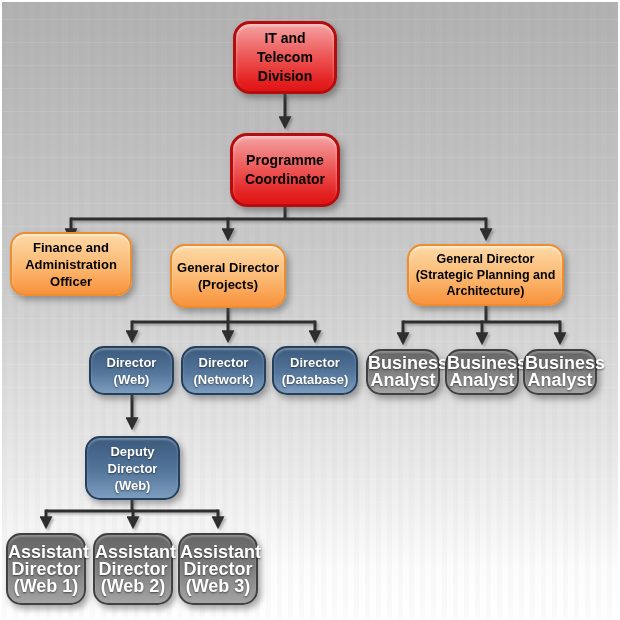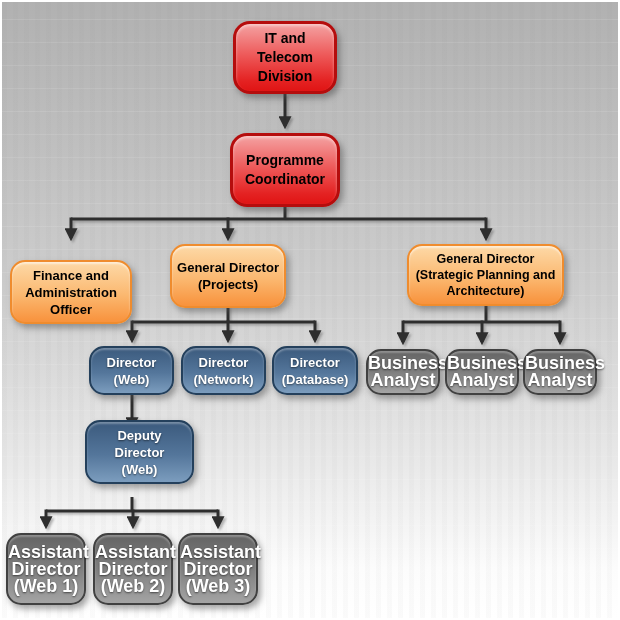--- a/index.html
+++ b/index.html
@@ -111,21 +111,21 @@
     <span class="node-label">IT and
 Telecom
 Division</span>
   </div>
 
   <div class="node red" style="left:230px;top:133px;width:110px;height:74px">
     <span class="node-label">Programme
 Coordinator</span>
   </div>
 
-  <div class="node orange" style="left:10px;top:260px;width:122px;height:64px">
+  <div class="node orange" style="left:10px;top:232px;width:122px;height:64px">
     <span class="node-label">Finance and
 Administration
 Officer</span>
   </div>
 
   <div class="node orange" style="left:170px;top:244px;width:116px;height:64px">
     <span class="node-label">General Director
 (Projects)</span>
   </div>
 
@@ -158,21 +158,21 @@
   <div class="node gray" style="left:445px;top:349px;width:74px;height:46px">
     <span class="node-label">Business
 Analyst</span>
   </div>
 
   <div class="node gray" style="left:523px;top:349px;width:74px;height:46px">
     <span class="node-label">Business
 Analyst</span>
   </div>
 
-  <div class="node blue" style="left:85px;top:420px;width:109px;height:64px">
+  <div class="node blue" style="left:85px;top:436px;width:95px;height:64px">
     <span class="node-label">Deputy
 Director
 (Web)</span>
   </div>
 
   <div class="node gray" style="left:6px;top:533px;width:80px;height:72px">
     <span class="node-label">Assistant
 Director
 (Web 1)</span>
   </div>

